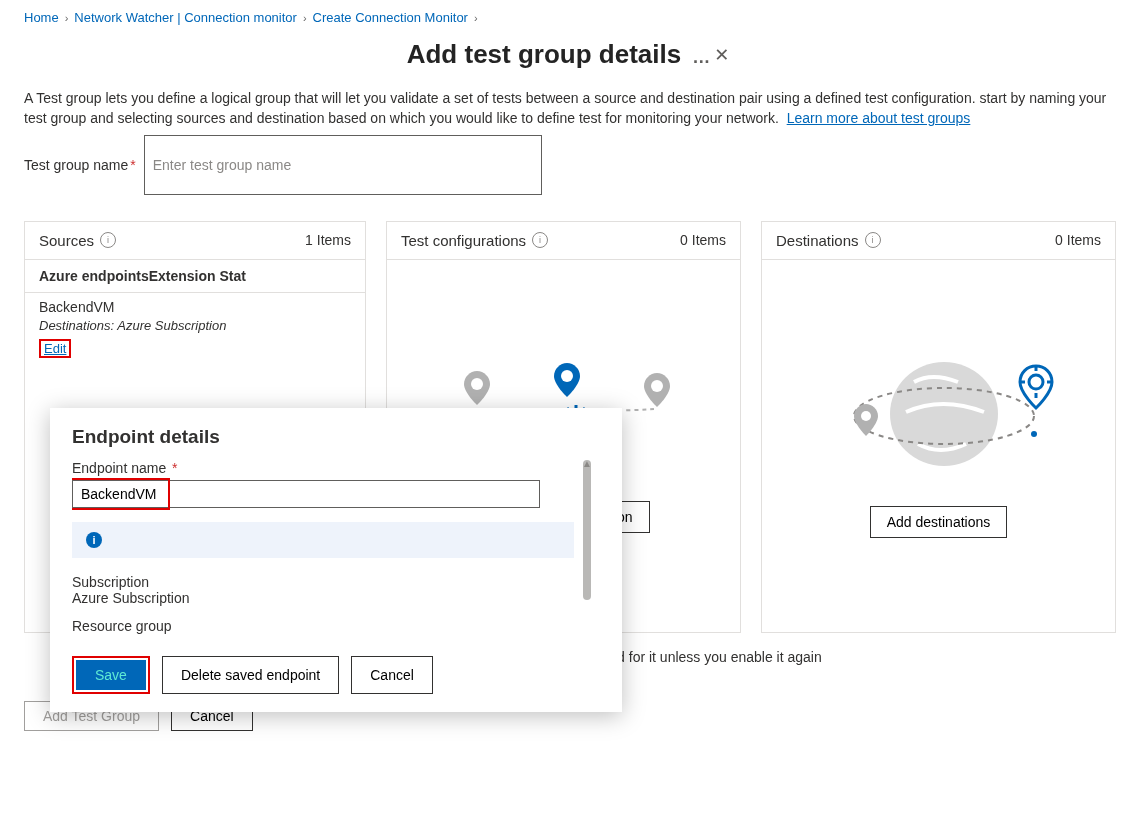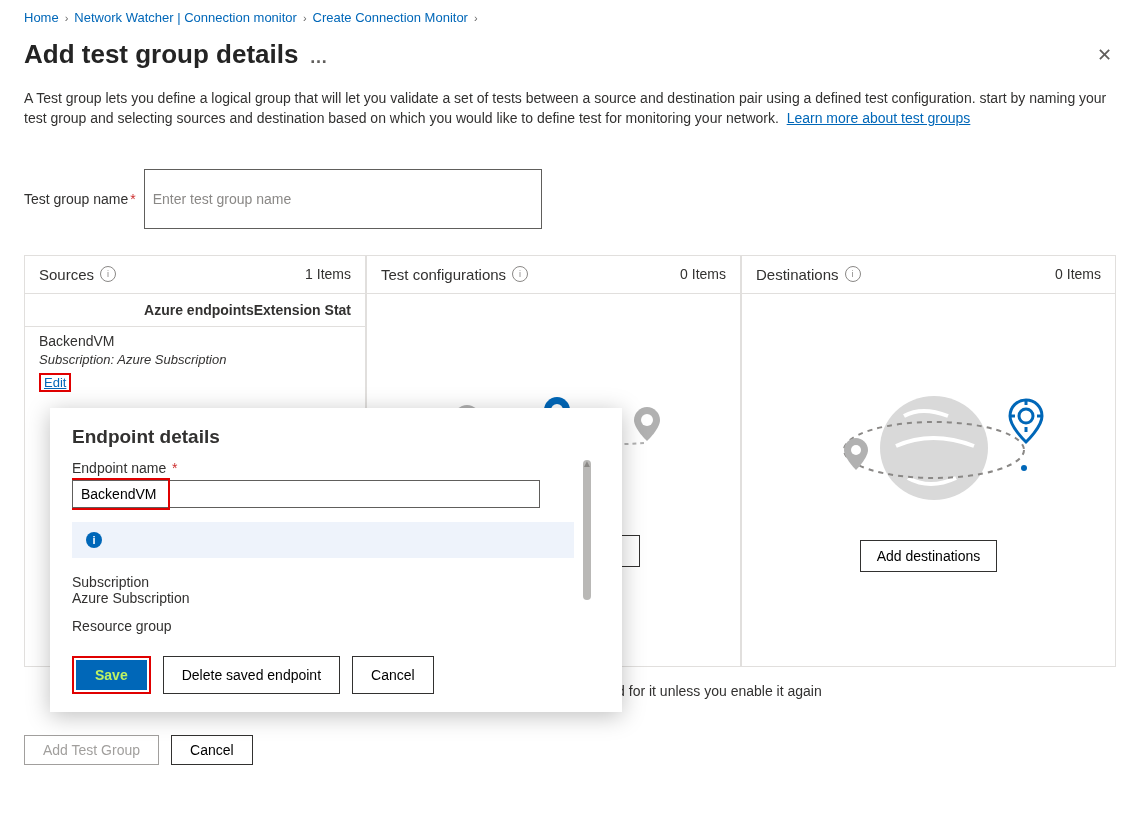--- a/index.html
+++ b/index.html
@@ -18,42 +18,42 @@
   }
   body{margin:0;padding:10px 24px 24px 24px;background:#fff;width:1092px;}
   a.link{color:var(--link-blue);text-decoration:none}
 
   
   .breadcrumb{display:flex;align-items:center;gap:6px;font-size:13px;margin-bottom:14px}
   .breadcrumb .sep{color:#666;font-size:11px}
   .breadcrumb a{color:var(--link-blue);text-decoration:none}
 
   
-  .page-head{display:flex;align-items:center;justify-content:space-between;margin-bottom:18px}
+  .page-head{display:flex;align-items:center;justify-content:center;margin-bottom:18px}
   .page-title{font-size:26px;font-weight:600;margin:0;color:#242424}
   .page-title .dots{font-size:18px;color:#605e5c;margin-left:6px}
   .close-x{font-size:18px;color:#605e5c;cursor:pointer;padding:4px}
 
-  .intro{line-height:1.45;margin-bottom:40px}
+  .intro{line-height:1.45;margin-bottom:6px}
   .intro a{color:var(--link-blue)}
 
   .field-row{display:flex;align-items:center;gap:8px;margin-bottom:26px}
   .field-label{white-space:nowrap}
   .req{color:#cd2f2f;margin-left:2px}
   input.text-input{height:26px;padding:16px 8px;border:1px solid #605e5c;font:inherit;width:380px}
   input.text-input::placeholder{color:#8a8886}
 
   
-  .panels{display:flex;margin-bottom:16px}
+  .panels{display:flex;gap:20px;margin-bottom:16px}
   .panel{border:1px solid var(--light-border);flex:1;min-height:410px;display:flex;flex-direction:column}
   .panel-head{display:flex;align-items:center;justify-content:space-between;padding:10px 14px;border-bottom:1px solid var(--light-border)}
   .panel-head-left{display:flex;align-items:center;gap:6px;font-size:15px}
   .info-icon{display:inline-flex;align-items:center;justify-content:center;width:14px;height:14px;border:1px solid #8a8886;border-radius:50%;font-size:9px;line-height:1;color:#8a8886}
 
-  .sources-table-head{display:flex;justify-content:flex-end;font-weight:600;padding:8px 14px;font-size:14px}
+  .sources-table-head{display:flex;justify-content:flex-start;font-weight:600;padding:8px 14px;font-size:14px}
   .source-row{padding:6px 14px 10px 14px;border-top:1px solid var(--light-border)}
   .source-name{font-size:14px;margin-bottom:2px}
   .source-meta{font-style:italic;color:#323130;font-size:13px;line-height:1.4}
   .edit-link{display:inline-block;color:var(--link-blue);font-size:13px;border:2px solid var(--highlight);padding:0 3px;margin-top:4px;}
 
   .panel-center{flex:1;display:flex;flex-direction:column;align-items:center;justify-content:center;gap:22px;padding:20px}
   .illus{width:220px;height:120px;position:relative}
   .panel-btn{background:#fff;border:1px solid #323130;padding:7px 16px;font:inherit;cursor:pointer}
 
   
@@ -63,21 +63,21 @@
   .popup-label{margin-bottom:4px}
   .popup-input{width:450px;height:26px;padding:0 8px;border:1px solid #605e5c;font:inherit}
   .popup-input-hl{position:absolute;border:2px solid var(--highlight);pointer-events:none}
   .info-banner{background:var(--info-bg);display:flex;gap:10px;align-items:flex-start;padding:10px 14px;margin:14px 0 16px 0;font-size:13px;line-height:1.35}
   .info-badge{flex:none;width:16px;height:16px;border-radius:50%;background:#0067b8;color:#fff;font-size:11px;font-weight:700;display:flex;align-items:center;justify-content:center}
   .popup-scroll{position:absolute;right:0;top:0;width:10px;height:200px}
   .popup-scroll .thumb{position:absolute;left:1px;top:0;width:8px;height:140px;background:#8a8886;border-radius:4px;opacity:.6}
   .popup-scroll .arrow{position:absolute;left:0;width:10px;height:10px;color:#8a8886;font-size:10px;text-align:center}
   .popup-actions{display:flex;gap:12px;margin-top:22px}
   .btn{font:inherit;padding:6px 18px;border:1px solid #323130;background:#fff;cursor:pointer}
-  .btn.primary{background:var(--azure-blue);border-color:var(--azure-blue);color:#bef264;font-weight:700}
+  .btn.primary{background:var(--azure-blue);border-color:var(--azure-blue);color:#5eead4;font-weight:400}
   .save-hl{border:2px solid var(--highlight);padding:2px;display:inline-block}
 
   .disable-note{color:#323130;margin:8px 0 36px 0}
 
   .footer-btns{display:flex;gap:12px}
   .btn.disabled{color:var(--disabled);border-color:var(--disabled);background:#fff;cursor:default}
 </style>
 </head>
 <body>
 
@@ -119,21 +119,21 @@
       </span>
       <span>1 Items</span>
     </div>
     <div class="sources-table-head">
       <span>Azure endpoints</span>
       <span>Extension Stat</span>
     </div>
     <div class="source-row">
       <div class="source-name">BackendVM</div>
       <div class="source-meta">
-        <span>Subscription:</span> <span>Azure Subscription</span>
+        <span>Destinations:</span> <span>Azure Subscription</span>
       </div>
       <a href="#" class="edit-link">Edit</a>
     </div>
   </section>
 
   <section class="panel">
     <div class="panel-head">
       <span class="panel-head-left">
         <span>Test configurations</span>
         <span class="info-icon">i</span>

